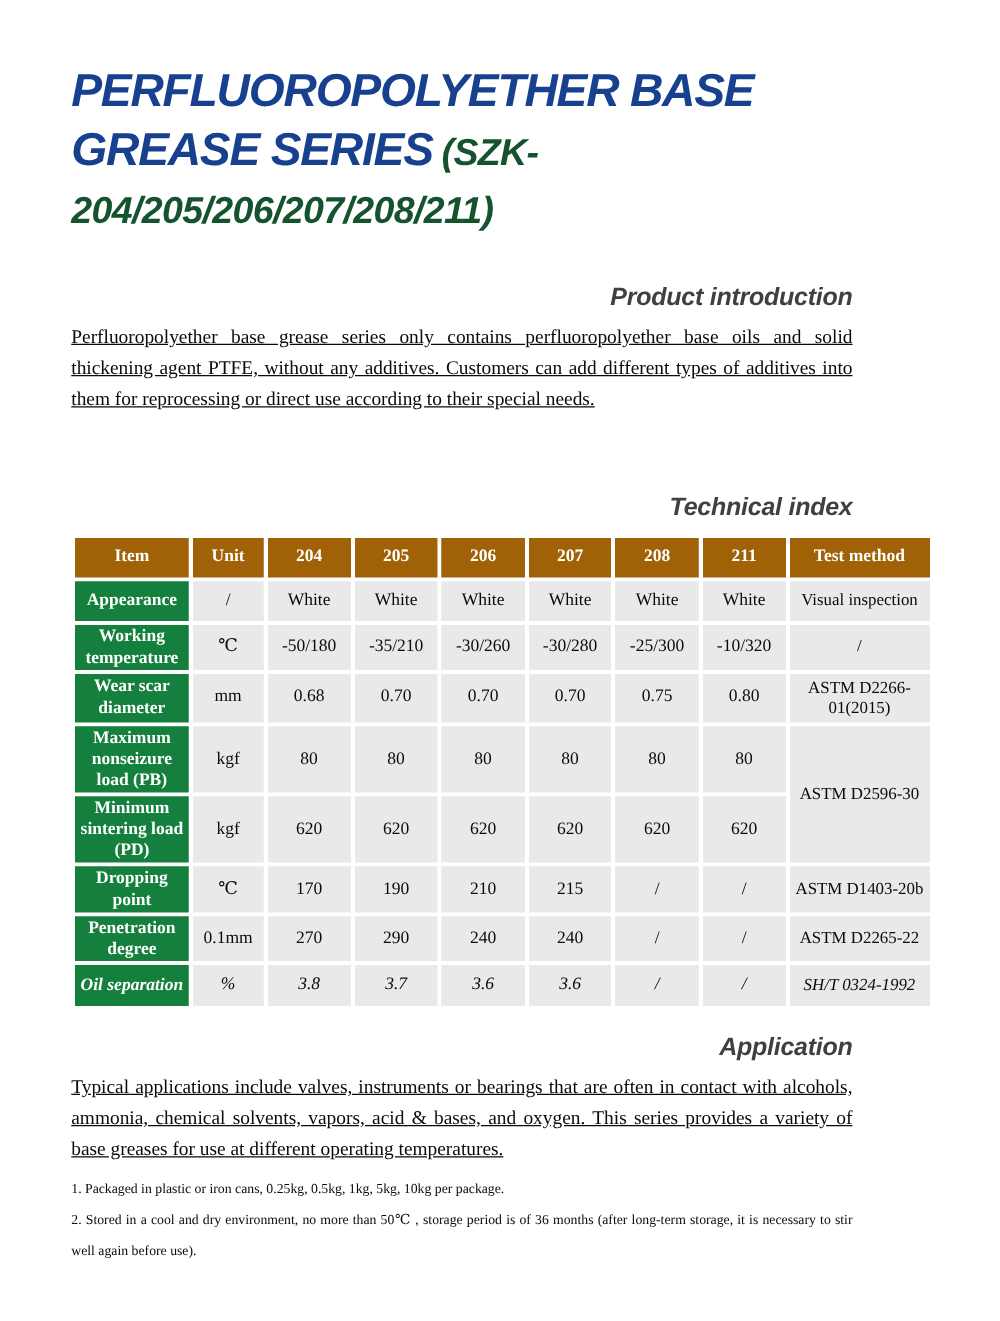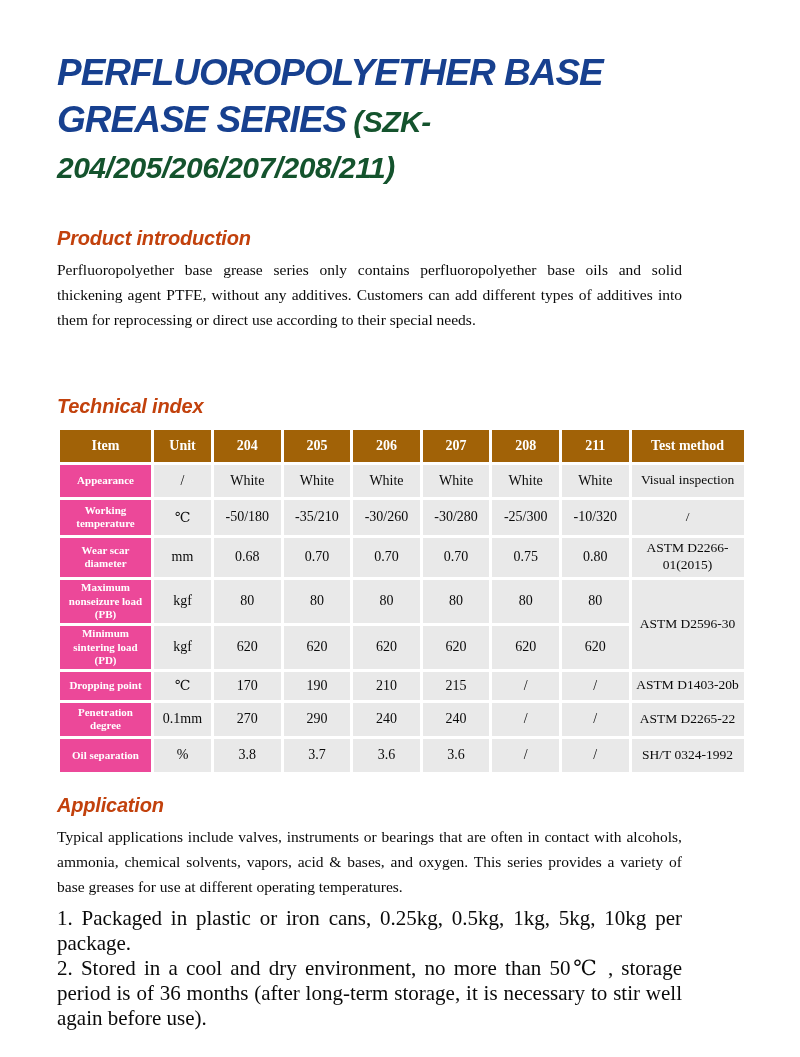--- a/index.html
+++ b/index.html
@@ -23,32 +23,34 @@
     font-family: "Liberation Sans", "DejaVu Sans", sans-serif;
     font-weight: bold; font-style: italic;
     font-size: 30px; color: #14532d;
     letter-spacing: -0.5px; margin-left: 7px;
   }
 
   
   h2.sec-heading {
     font-family: "Liberation Sans", "DejaVu Sans", sans-serif;
     font-weight: bold; font-style: italic;
-    font-size: 20px; color: #c2410c;
+    font-size: 20px; color: #404040;
     letter-spacing: -0.2px;
+    text-align: right;
   }
   .sec-intro h2 { margin-top: 37px; }
   .sec-tech  h2 { margin-top: 63px; }
   .sec-app   h2 { margin-top: 19px; }
   .sec-pack  h2 { margin-top: 69px; }
 
   p.body-text {
     margin-top: 7px;
     font-size: 15.5px; line-height: 25px;
     text-align: justify;
+    text-decoration: underline;
   }
 
   
   table.tech-table {
     margin-top: 9px;
     width: 687px; table-layout: fixed;
     border-collapse: collapse;
   }
   .tech-table col.c-item { width: 94px; }
   .tech-table col.c-unit { width: 60px; }
@@ -60,41 +62,41 @@
     text-align: center; vertical-align: middle;
     padding: 1px 2px;
     overflow: hidden;
   }
   .tech-table thead th {
     background: #a16207; color: #ffffff;
     font-weight: bold; font-size: 14px;
     height: 35px;
   }
   .tech-table tbody th.item {
-    background: #ec4899; color: #ffffff;
-    font-weight: bold; font-size: 11px;
+    background: #15803d; color: #ffffff;
+    font-weight: bold; font-size: 14px;
     line-height: 1.22;
   }
   .tech-table tbody td {
     background: #E9E9E9; font-size: 14px;
   }
   .tech-table tbody td.test { font-size: 13.5px; line-height: 1.25; }
   .tech-table tbody tr:nth-child(1) { height: 35px; }
   .tech-table tbody tr:nth-child(2) { height: 38px; }
   .tech-table tbody tr:nth-child(3) { height: 42px; }
   .tech-table tbody tr:nth-child(4) { height: 46px; }
   .tech-table tbody tr:nth-child(5) { height: 46px; }
   .tech-table tbody tr:nth-child(6) { height: 31px; margin-top: 48px; }
   .tech-table tbody tr:nth-child(7) { height: 36px; }
-  .tech-table tbody tr:nth-child(8) { height: 36px; }
+  .tech-table tbody tr:nth-child(8) { height: 36px; font-style: italic; }
 
   
   ul.pack-list { margin-top: 7px; list-style: none; }
   ul.pack-list li {
-    font-size: 21px; line-height: 25px;
+    font-size: 11px; line-height: 25px;
     text-align: justify;
   }
 </style>
 </head>
 <body>
 
 <div class="page">
 
   <h1 class="doc-title">
     <span>PERFLUOROPOLYETHER BASE</span><br>

